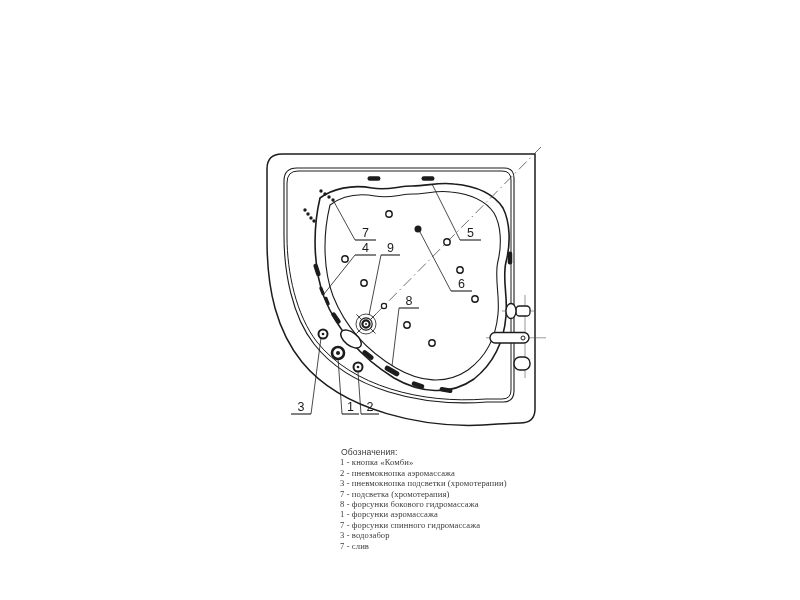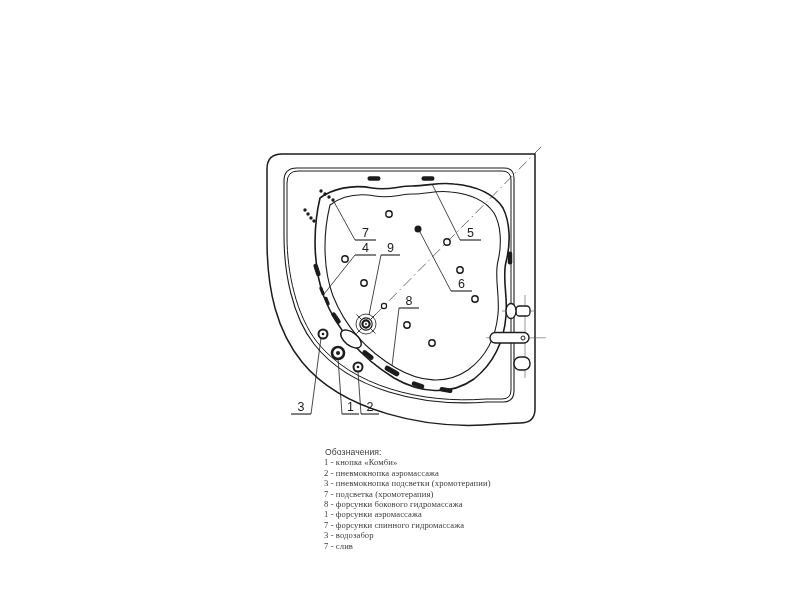--- a/index.html
+++ b/index.html
@@ -4,21 +4,21 @@
 <style>
   html,body{margin:0;padding:0;}
   body{
     width:800px;height:600px;background:#ffffff;position:relative;overflow:hidden;
     font-family:"Liberation Sans",sans-serif;
   }
   #stage{position:absolute;left:0;top:0;width:800px;height:600px;}
   svg{display:block;}
   svg text{font-family:"Liberation Sans",sans-serif;}
   .legend{
-    position:absolute;left:324px;top:447px;
+    position:absolute;left:340px;top:447px;
     font-size:8.6px;line-height:10.4px;color:#3b3b3b;letter-spacing:.1px;
     white-space:nowrap;
   }
   .legend-title{margin:0 0 0 1px;}
   .legend-item{margin:0;font-family:Liberation Serif, serif;}
 </style>
 </head>
 <body>
 
 <div id="stage">

